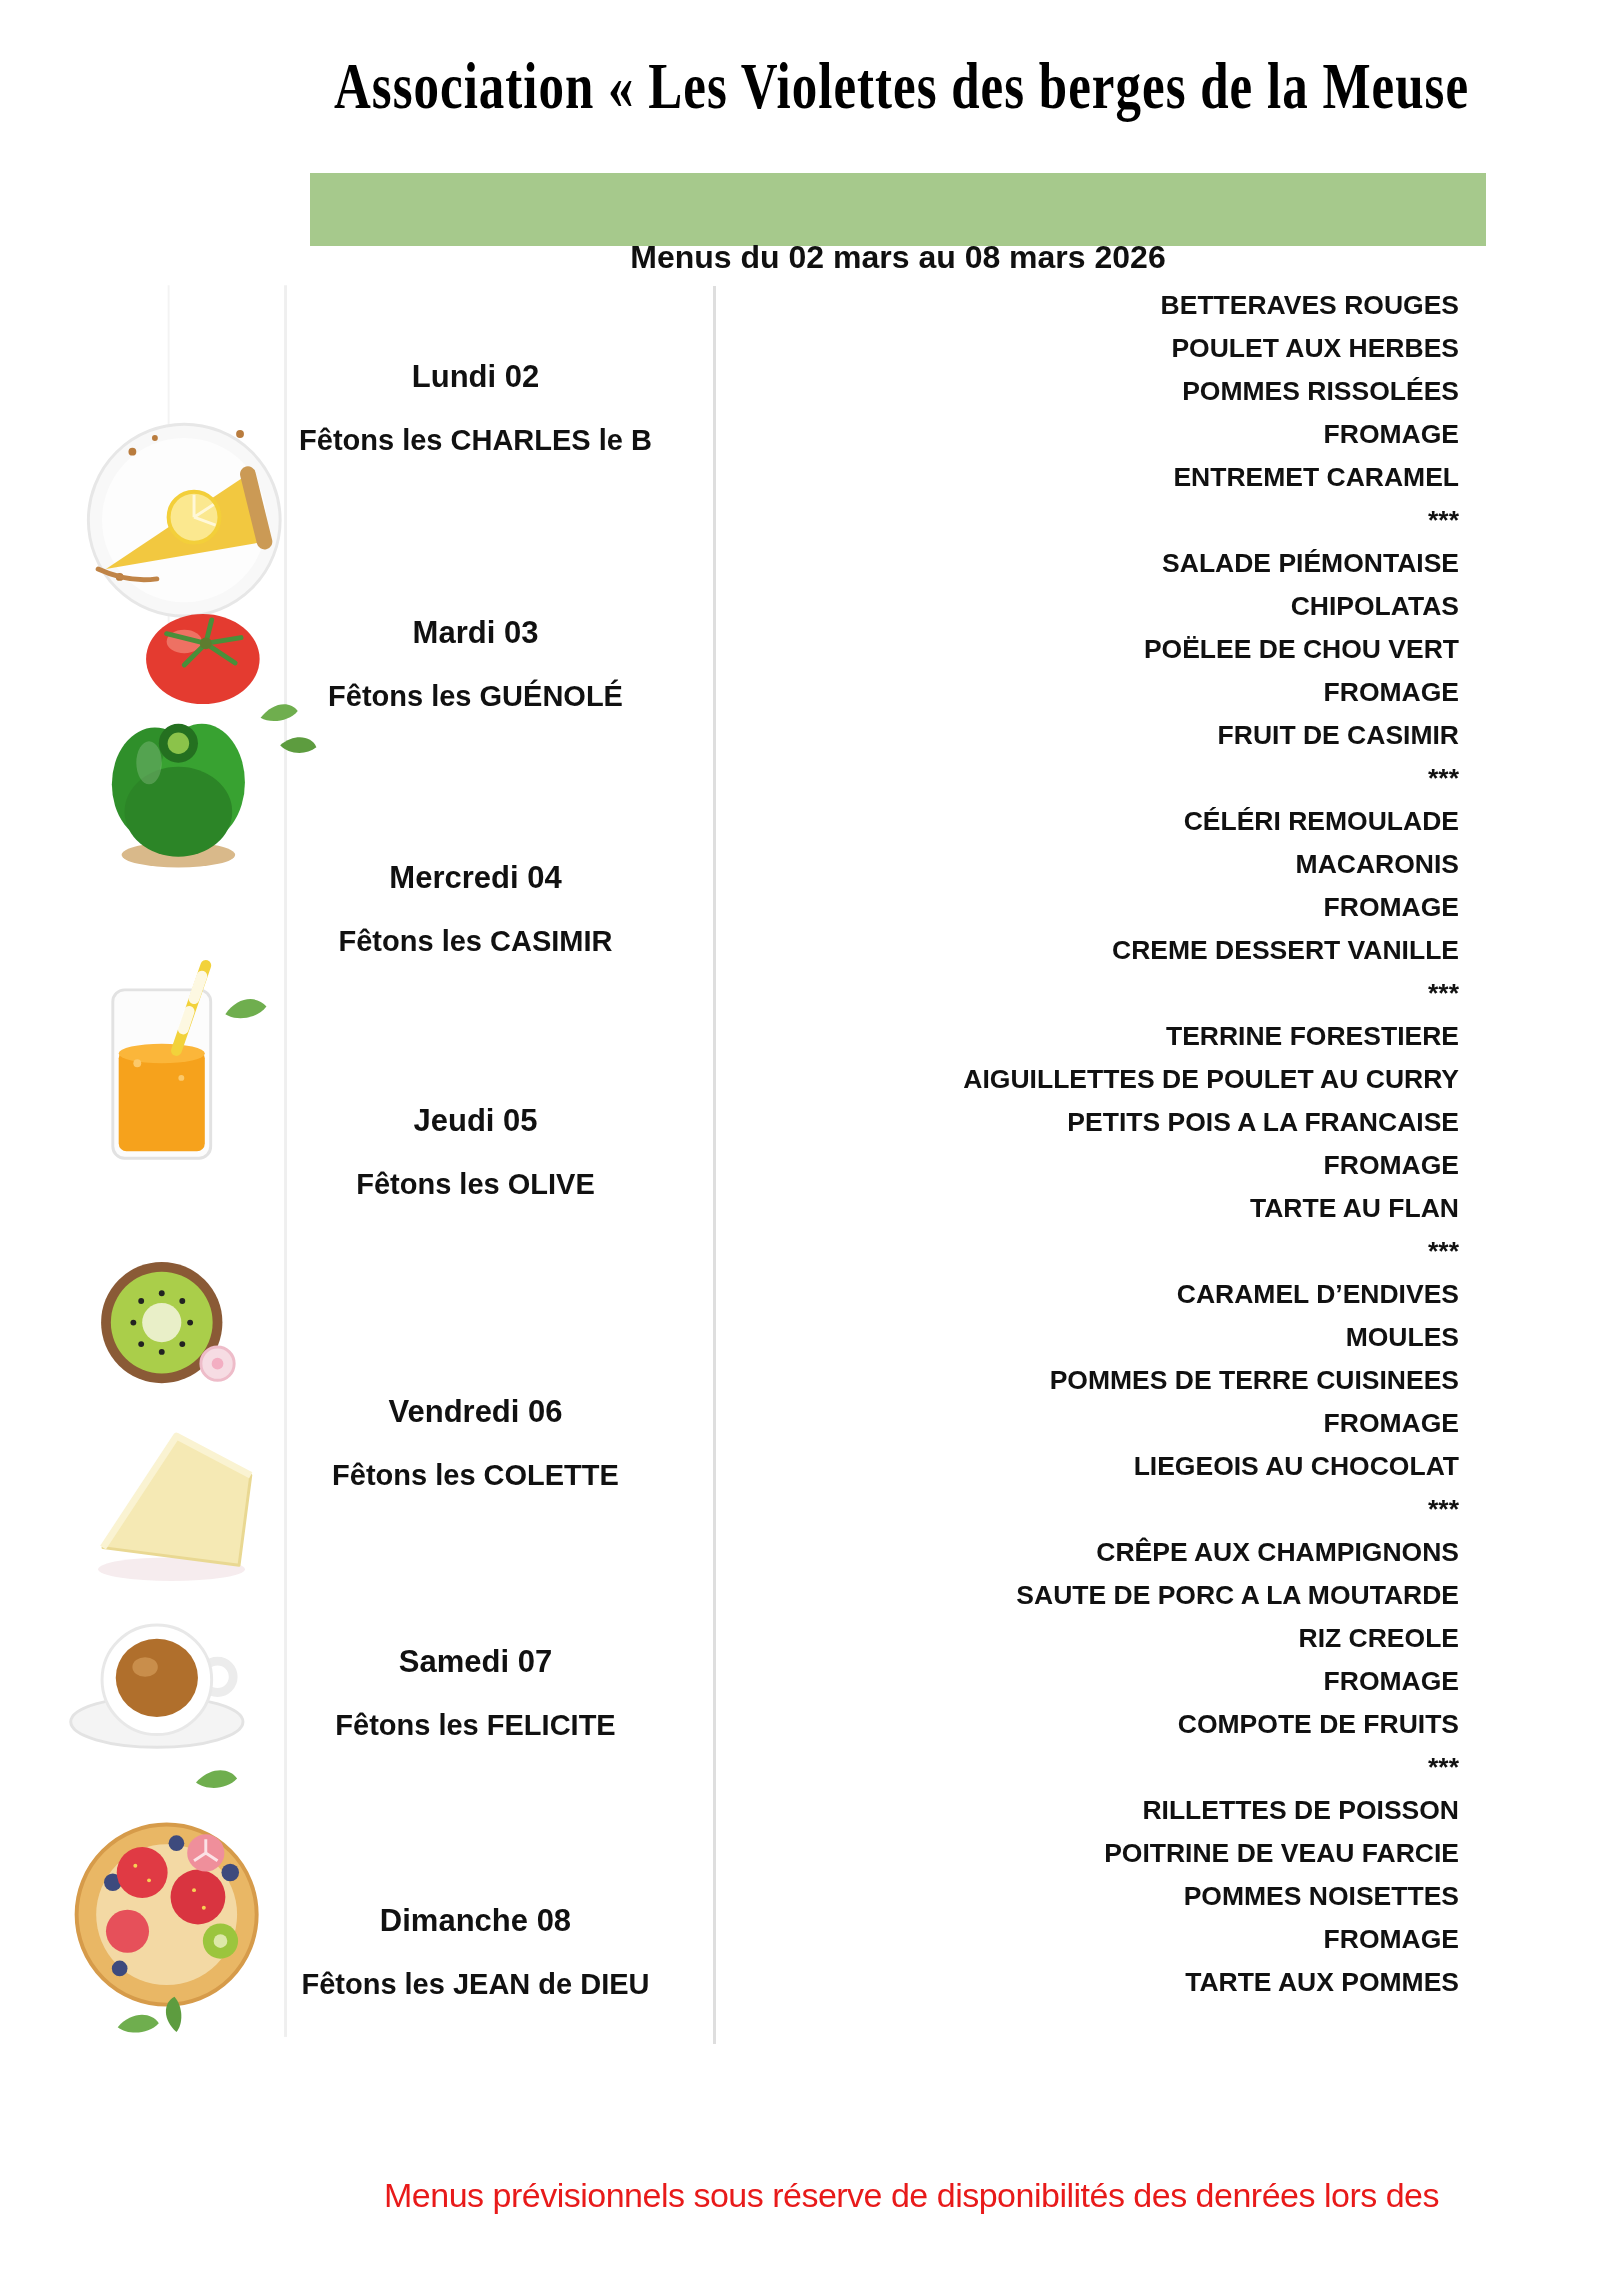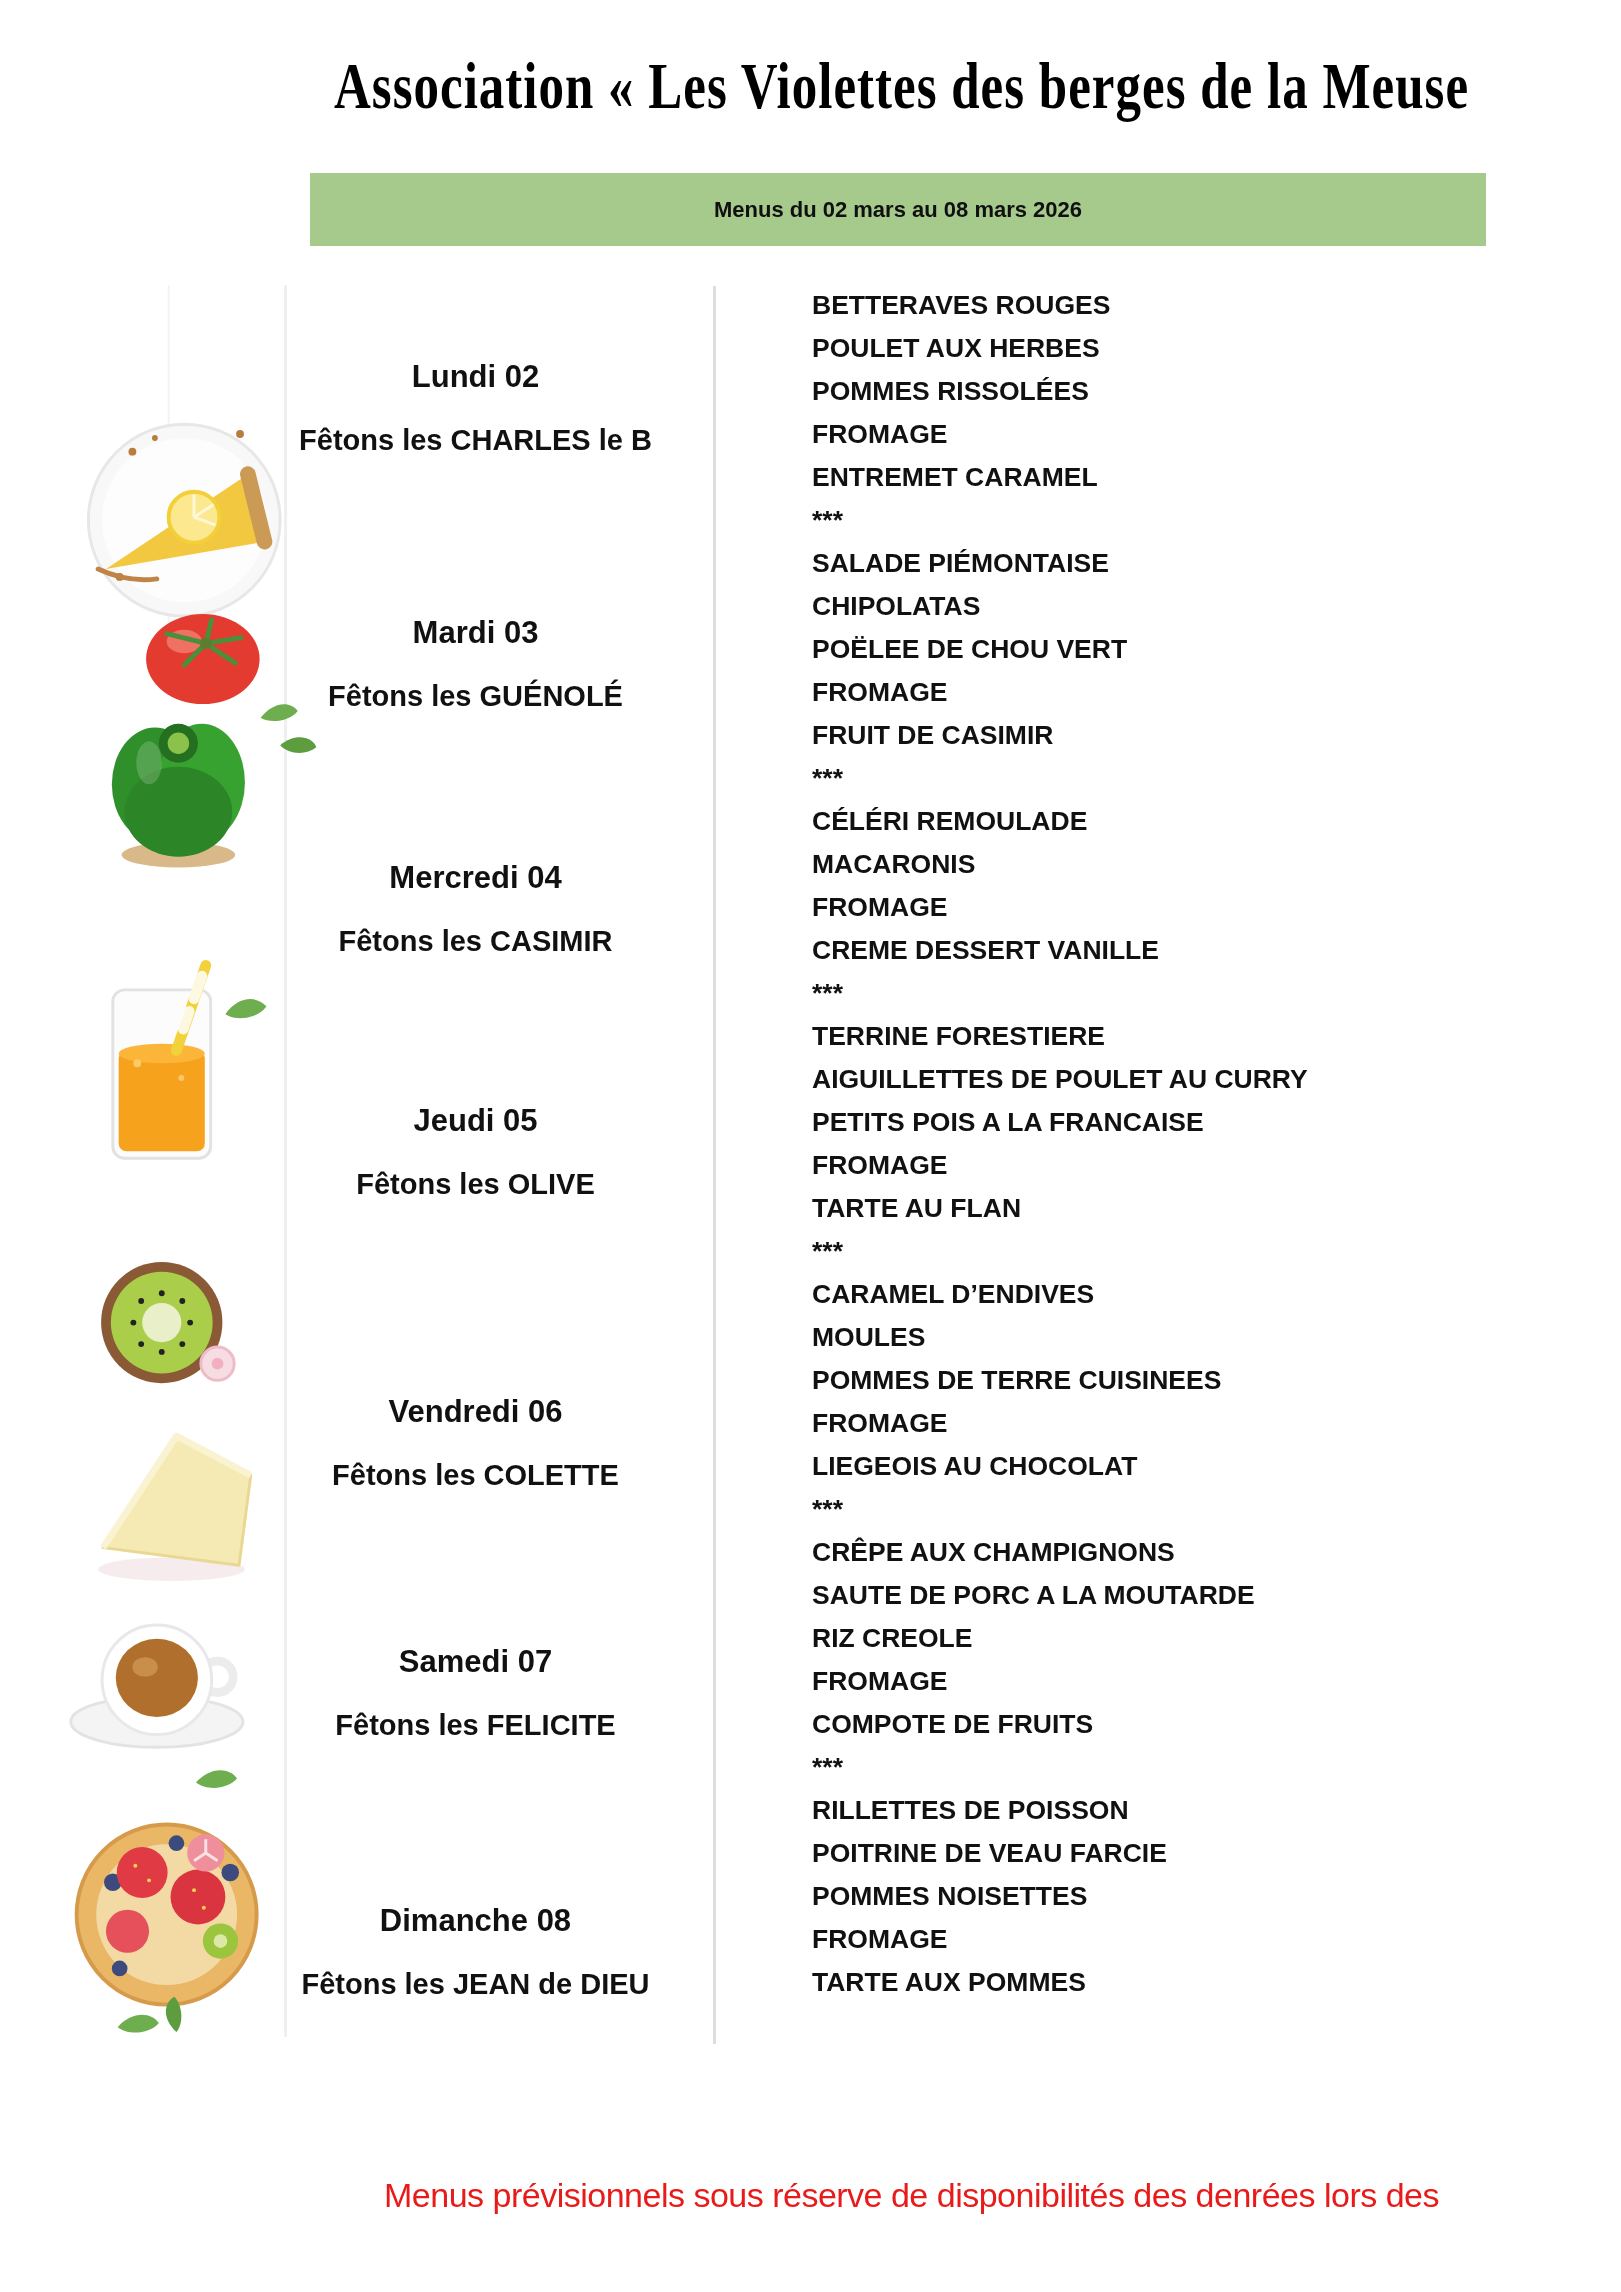--- a/index.html
+++ b/index.html
@@ -2,27 +2,27 @@
 <html><head>
 <meta charset="utf-8">
 <style>
   html,body{margin:0;padding:0;background:#fff;}
   .page{position:relative;width:1621px;height:2293px;background:#ffffff;overflow:hidden;
         font-family:"Liberation Sans",sans-serif;color:#111;}
   .doc-title{position:absolute;left:176px;top:49px;width:1451px;text-align:center;
         font-family:"Liberation Serif",serif;font-weight:bold;font-size:51px;letter-spacing:1px;
         white-space:nowrap;color:#000;transform:scaleY(1.28);transform-origin:center top;}
   .banner{position:absolute;left:310px;top:173px;width:1176px;height:73px;background:#a6c98c;}
-  .banner-label{width:100%;line-height:73px;text-align:center;font-weight:bold;font-size:22px;color:#101010;}
+  .banner-label{width:100%;line-height:73px;text-align:center;font-weight:bold;font-size:32px;color:#101010;margin-top:48px;}
   .vline-mid{position:absolute;left:713px;top:286px;width:2.9px;height:1758px;background:#dedede;}
   .day{position:absolute;left:265px;width:421px;text-align:center;white-space:nowrap;}
   .dname{font-size:31px;font-weight:bold;line-height:39px;}
   .dfete{font-size:29px;font-weight:bold;line-height:39px;margin-top:24.5px;}
   .mcol{position:absolute;left:812px;top:284px;width:647px;}
-  .mline{height:43px;line-height:43px;text-align:left;font-weight:bold;font-size:26.5px;white-space:nowrap;}
+  .mline{height:43px;line-height:43px;text-align:right;font-weight:bold;font-size:26.5px;white-space:nowrap;}
   .footer{position:absolute;left:202px;top:2168px;width:1419px;text-align:center;
         font-size:34px;line-height:54px;letter-spacing:-0.5px;color:#e81a1a;}
   .strip{position:absolute;left:59px;top:274px;}
 </style>
 </head>
 <body>
 
 <div class="page">
 
   <div class="doc-title">Association « Les Violettes des berges de la Meuse</div>

